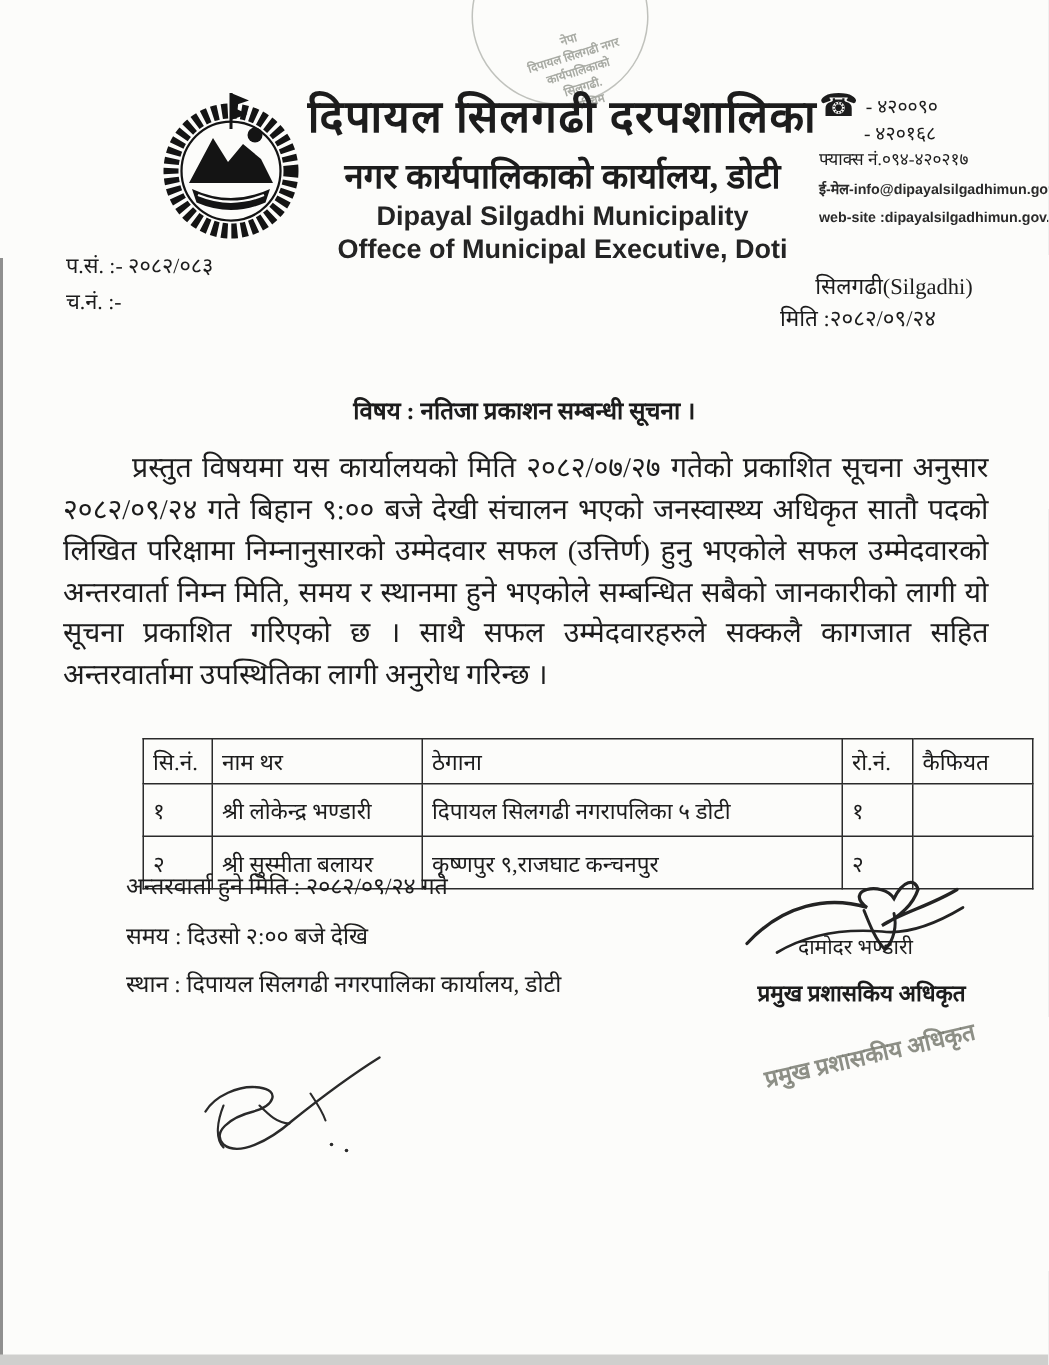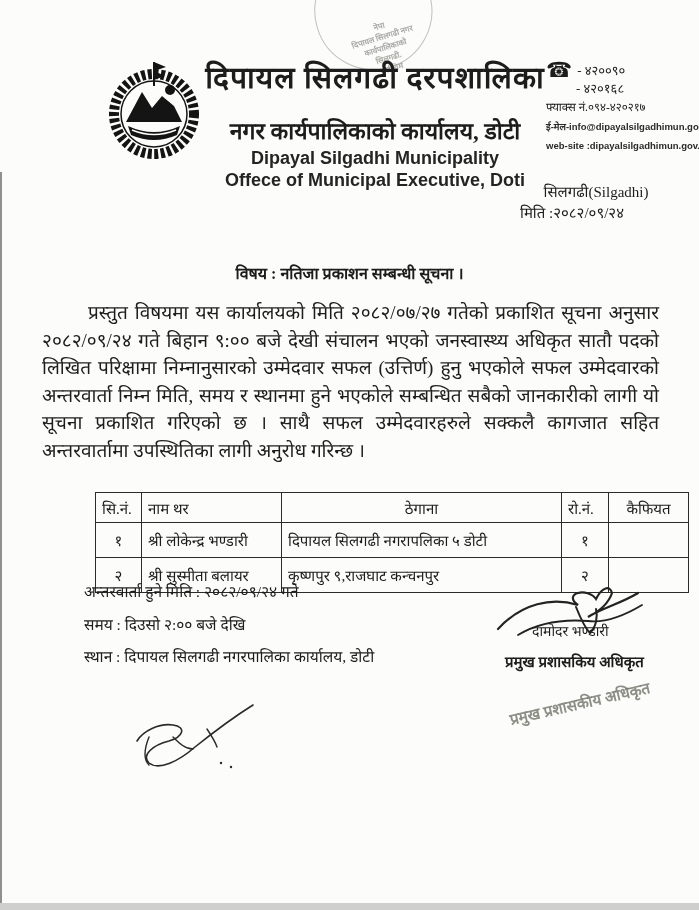--- a/index.html
+++ b/index.html
@@ -18,21 +18,21 @@
   .stamp-top {
     position:absolute; left:316px; top:-14px; width:140px; height:126px;
     transform:rotate(-17deg); color:#70746a; opacity:.6; text-align:center;
     font-size:8px; line-height:11px; font-weight:bold;
   }
   .stamp-top .ring { position:absolute; left:10px; top:-36px; width:118px; height:118px;
     border:1.5px solid rgba(110,114,104,.7); border-radius:50%; }
   .stamp-top .stamp-lines { position:relative; top:34px; }
   .title-block { position:absolute; left:188px; top:56px; width:374px; text-align:center; }
   .title-np { font-size:30px; font-weight:bold; letter-spacing:1px; white-space:nowrap; }
-  .subtitle-np { font-size:23px; font-weight:bold; margin-top:17px; white-space:nowrap; }
+  .subtitle-np { font-size:23px; font-weight:bold; margin-top:3px; white-space:nowrap; }
   .title-en { font-family:"Liberation Sans",sans-serif; font-size:18px; font-weight:bold; color:#242424; margin-top:2px; }
   .subtitle-en { font-family:"Liberation Sans",sans-serif; font-size:18px; font-weight:bold; color:#242424; margin-top:1px; }
 
   .contact { position:absolute; left:546px; top:60px; width:152px; font-size:12px; line-height:17px; }
   .contact .row1 { display:flex; align-items:center; gap:5px; font-size:13px; }
   .phone-glyph { font-size:21px; line-height:20px; }
   .contact .row2 { padding-left:30px; font-size:13px; }
   .contact .fax { font-size:11.5px; margin-top:2px; }
   .contact .email, .contact .web {
     font-family:"Liberation Sans",sans-serif; font-size:9.5px; font-weight:bold; color:#2a2a2a; margin-top:2px; white-space:nowrap;
@@ -52,21 +52,21 @@
   }
   .list-heading {
     position:absolute; left:98px; top:451px; width:560px;
     font-size:15.5px; font-weight:bold; text-decoration:underline; text-underline-offset:3px; white-space:nowrap;
   }
 
   
   table.result { position:absolute; left:95px; top:492px; border-collapse:collapse; table-layout:fixed; }
   table.result th, table.result td { border:1.4px solid #2b2b2b; font-size:15px; padding:2px 6px; vertical-align:middle; }
   table.result th { font-weight:normal; text-align:left; height:30px; }
-  table.result th.c, table.result td.c { text-align:center; }
+  table.result th.c, table.result td.c { text-align:left; }
   table.result td { height:35px; }
   .col-sn { width:46px; } .col-name { width:140px; } .col-addr { width:280px; } .col-rn { width:47px; } .col-rem { width:80px; }
 
   
   .schedule { position:absolute; left:84px; top:576px; font-size:15.5px; line-height:32.5px; }
 
   
   .sig-scribble { position:absolute; left:492px; top:583px; width:168px; height:68px; }
   .sig-name { position:absolute; left:532px; top:621px; font-size:14px; white-space:nowrap; }
   .sig-title { position:absolute; left:505px; top:651px; font-size:15px; font-weight:bold; white-space:nowrap; }
@@ -119,20 +119,24 @@
     <div class="row1">
       <span class="phone-glyph">☎</span>
       <span>- ४२००९०</span>
     </div>
     <div class="row2">- ४२०१६८</div>
     <div class="fax">फ्याक्स नं.०९४-४२०२१७</div>
     <div class="email">ई-मेल-info@dipayalsilgadhimun.gov.np</div>
     <div class="web">web-site :dipayalsilgadhimun.gov.np</div>
   </div>
 
+  <div class="refs">
+    <div>प.सं. :- २०८२/०८३</div>
+    <div>च.नं. :-</div>
+  </div>
 
   <div class="dateblock">
     <div>सिलगढी(Silgadhi)</div>
     <div class="miti">मिति  :२०८२/०९/२४</div>
   </div>
 
   <div class="subject">विषय : नतिजा प्रकाशन सम्बन्धी सूचना ।</div>
 
   <div class="body-par">प्रस्तुत विषयमा यस कार्यालयको मिति २०८२/०७/२७ गतेको प्रकाशित सूचना अनुसार २०८२/०९/२४ गते बिहान ९:०० बजे देखी संचालन भएको जनस्वास्थ्य अधिकृत सातौ पदको लिखित परिक्षामा निम्नानुसारको उम्मेदवार सफल (उत्तिर्ण) हुनु भएकोले सफल उम्मेदवारको अन्तरवार्ता निम्न मिति, समय र स्थानमा हुने भएकोले सम्बन्धित सबैको जानकारीको लागी यो सूचना प्रकाशित गरिएको छ । साथै सफल उम्मेदवारहरुले सक्कलै कागजात सहित अन्तरवार्तामा उपस्थितिका लागी अनुरोध गरिन्छ ।</div>
 

